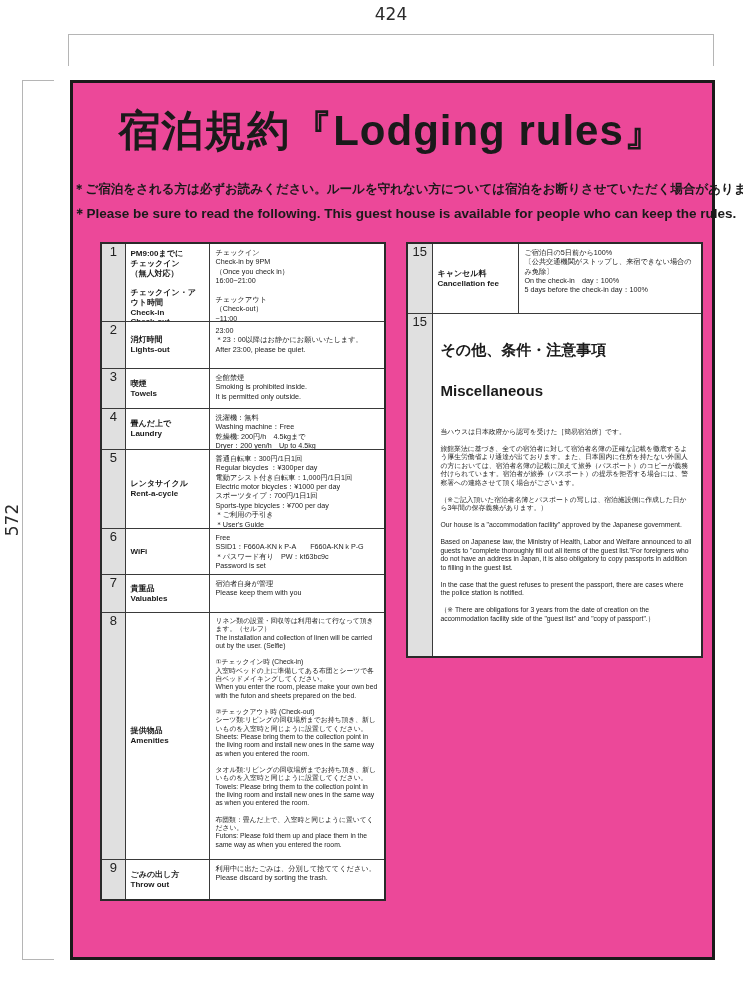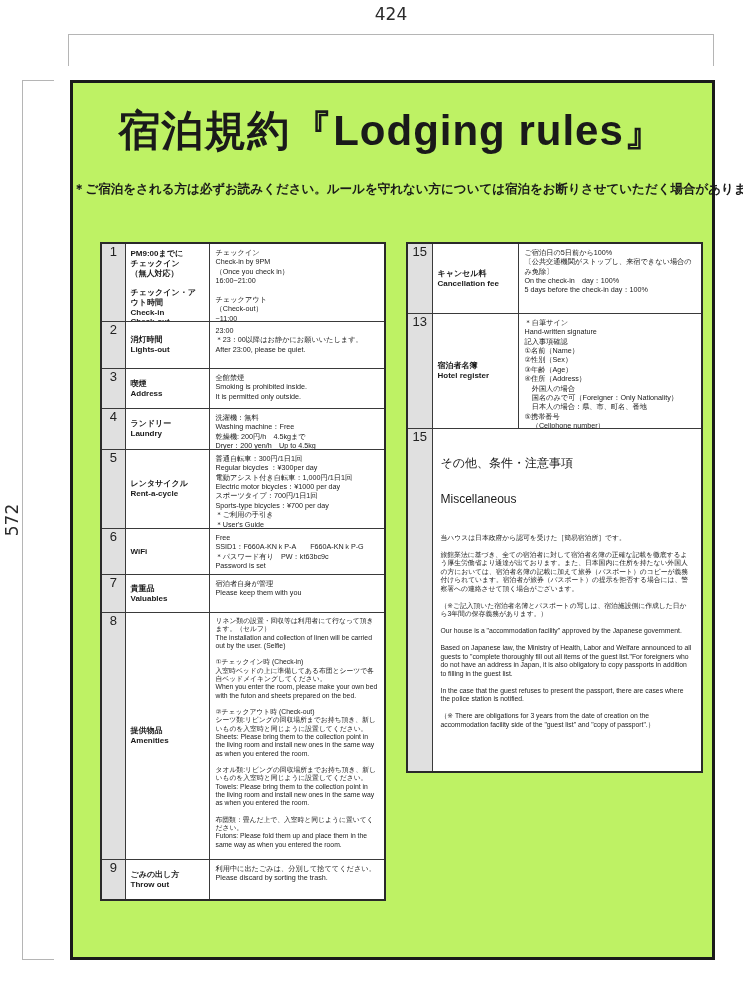--- a/index.html
+++ b/index.html
@@ -13,21 +13,21 @@
   .dim-top-bracket { position: absolute; left: 68px; top: 34px; width: 646px; height: 32px;
     border-top: 1px solid #b5b5b5; border-left: 1px solid #b5b5b5; border-right: 1px solid #b5b5b5; }
   .dim-left-label { position: absolute; left: -18px; top: 510px; width: 60px; height: 20px;
     line-height: 20px; text-align: center; font-size: 17px; color: #2b2b2b;
     font-family: "DejaVu Sans", sans-serif; transform: rotate(-90deg); }
   .dim-left-bracket { position: absolute; left: 22px; top: 80px; width: 32px; height: 880px;
     border-left: 1px solid #b5b5b5; border-top: 1px solid #b5b5b5; border-bottom: 1px solid #b5b5b5; }
 
   
   .doc { position: absolute; left: 70px; top: 80px; width: 645px; height: 880px;
-    border: 3px solid #1a1a1a; background: #bef264; }
+    border: 3px solid #1a1a1a; background: #ec4899; }
   .title { position: absolute; left: 0; right: 0; top: 20px; text-align: center;
     font-size: 42px; font-weight: bold; letter-spacing: 1px; white-space: nowrap; }
   .note { position: absolute; left: 0; right: 0; text-align: center; font-weight: 600; white-space: nowrap; }
   .note-jp { top: 98px; font-size: 12.5px; }
   .note-en { top: 122px; font-size: 13.5px; }
 
   
   table.rules { position: absolute; border-collapse: collapse; table-layout: fixed;
     border: 2px solid #2a2a2a; background: #fff; }
   table.rules td { border: 1px solid #3a3a3a; vertical-align: top; padding: 0; }
@@ -35,36 +35,37 @@
   .t-right { left: 333px; top: 159px; width: 297px; }
   td.num { background: #e0e0e0; text-align: center; vertical-align: middle;
     font-size: 13px; color: #222; }
   .box { overflow: hidden; white-space: pre-line; }
   .label-box { padding: 3px 5px; font-weight: bold; font-size: 8px; line-height: 1.22;
     display: flex; flex-direction: column; justify-content: center; }
   .label-box.top { justify-content: flex-start; padding-top: 5px; }
   .content-box { padding: 4px 6px; font-size: 7.2px; line-height: 1.3; }
   .content-box.dense { font-size: 6.8px; line-height: 1.22; }
   .misc-box { padding: 7px 8px; overflow: hidden; }
-  .misc-heading { font-size: 12px; font-weight: normal; line-height: 1.5; }
+  .misc-heading { font-size: 15px; font-weight: bold; line-height: 1.5; }
   .misc-body { margin-top: 8px; font-size: 6.8px; line-height: 1.25; white-space: pre-line; }
 </style>
 </head>
 <body>
 
 <div class="page">
 
   <div class="dim-top-label">424</div>
   <div class="dim-top-bracket"></div>
   <div class="dim-left-label">572</div>
   <div class="dim-left-bracket"></div>
 
   <div class="doc">
     <div class="title">宿泊規約『Lodging rules』</div>
     <div class="note note-jp">＊ご宿泊をされる方は必ずお読みください。ルールを守れない方については宿泊をお断りさせていただく場合があります。</div>
+    <div class="note note-en">＊Please be sure to read the following. This guest house is available for people who can keep the rules.</div>
 
     <table class="rules t-left">
       <colgroup>
           <col style="width:24px">
           <col style="width:84px">
           <col>
         </colgroup>
       <tbody>
         <tr>
           <td class="num">1</td>
@@ -97,32 +98,32 @@
           <td>
               <div class="box content-box" style="height:46px">23:00
 ＊23：00以降はお静かにお願いいたします。
 After 23:00, please be quiet.</div>
             </td>
         </tr>
         <tr>
           <td class="num">3</td>
           <td>
               <div class="box label-box" style="height:39px">喫煙
-Address</div>
+Towels</div>
             </td>
           <td>
               <div class="box content-box" style="height:39px">全館禁煙
 Smoking is prohibited inside.
 It is permitted only outside.</div>
             </td>
         </tr>
         <tr>
           <td class="num">4</td>
           <td>
-              <div class="box label-box" style="height:40px">ランドリー
+              <div class="box label-box" style="height:40px">畳んだ上で
 Laundry</div>
             </td>
           <td>
               <div class="box content-box" style="height:40px">洗濯機：無料
 Washing machine：Free
 乾燥機: 200円/h　4.5kgまで
 Dryer：200 yen/h　Up to 4.5kg</div>
             </td>
         </tr>
         <tr>
@@ -218,41 +219,20 @@
 Cancellation fee</div>
             </td>
           <td>
               <div class="box content-box" style="height:69px">ご宿泊日の5日前から100%
 〔公共交通機関がストップし、来宿できない場合のみ免除〕
 On the check-in　day：100%
 5 days before the check-in day：100%</div>
             </td>
         </tr>
         <tr>
-          <td class="num">13</td>
-          <td>
-              <div class="box label-box" style="height:114px">宿泊者名簿
-Hotel register</div>
-            </td>
-          <td>
-              <div class="box content-box" style="height:114px">＊自筆サイン
-Hand-written signature
-記入事項確認
-①名前（Name）
-②性別（Sex）
-③年齢（Age）
-④住所（Address）
-　外国人の場合
-　国名のみで可（Foreigner：Only Nationality）
-　日本人の場合：県、市、町名、番地
-⑤携帯番号
-　（Cellphone number）</div>
-            </td>
-        </tr>
-        <tr>
           <td class="num">15</td>
           <td colspan="2">
             <div class="box misc-box" style="height:342px">
               <div class="misc-heading">その他、条件・注意事項</div>
               <div class="misc-heading">Miscellaneous</div>
               <div class="misc-body">当ハウスは日本政府から認可を受けた［簡易宿泊所］です。
 
 旅館業法に基づき、全ての宿泊者に対して宿泊者名簿の正確な記載を徹底するよう厚生労働省より通達が出ております。また、日本国内に住所を持たない外国人の方においては、宿泊者名簿の記載に加えて旅券（パスポート）のコピーが義務付けられています。宿泊者が旅券（パスポート）の提示を拒否する場合には、警察署への連絡させて頂く場合がございます。
 
 （※ご記入頂いた宿泊者名簿とパスポートの写しは、宿泊施設側に作成した日から3年間の保存義務があります。）

